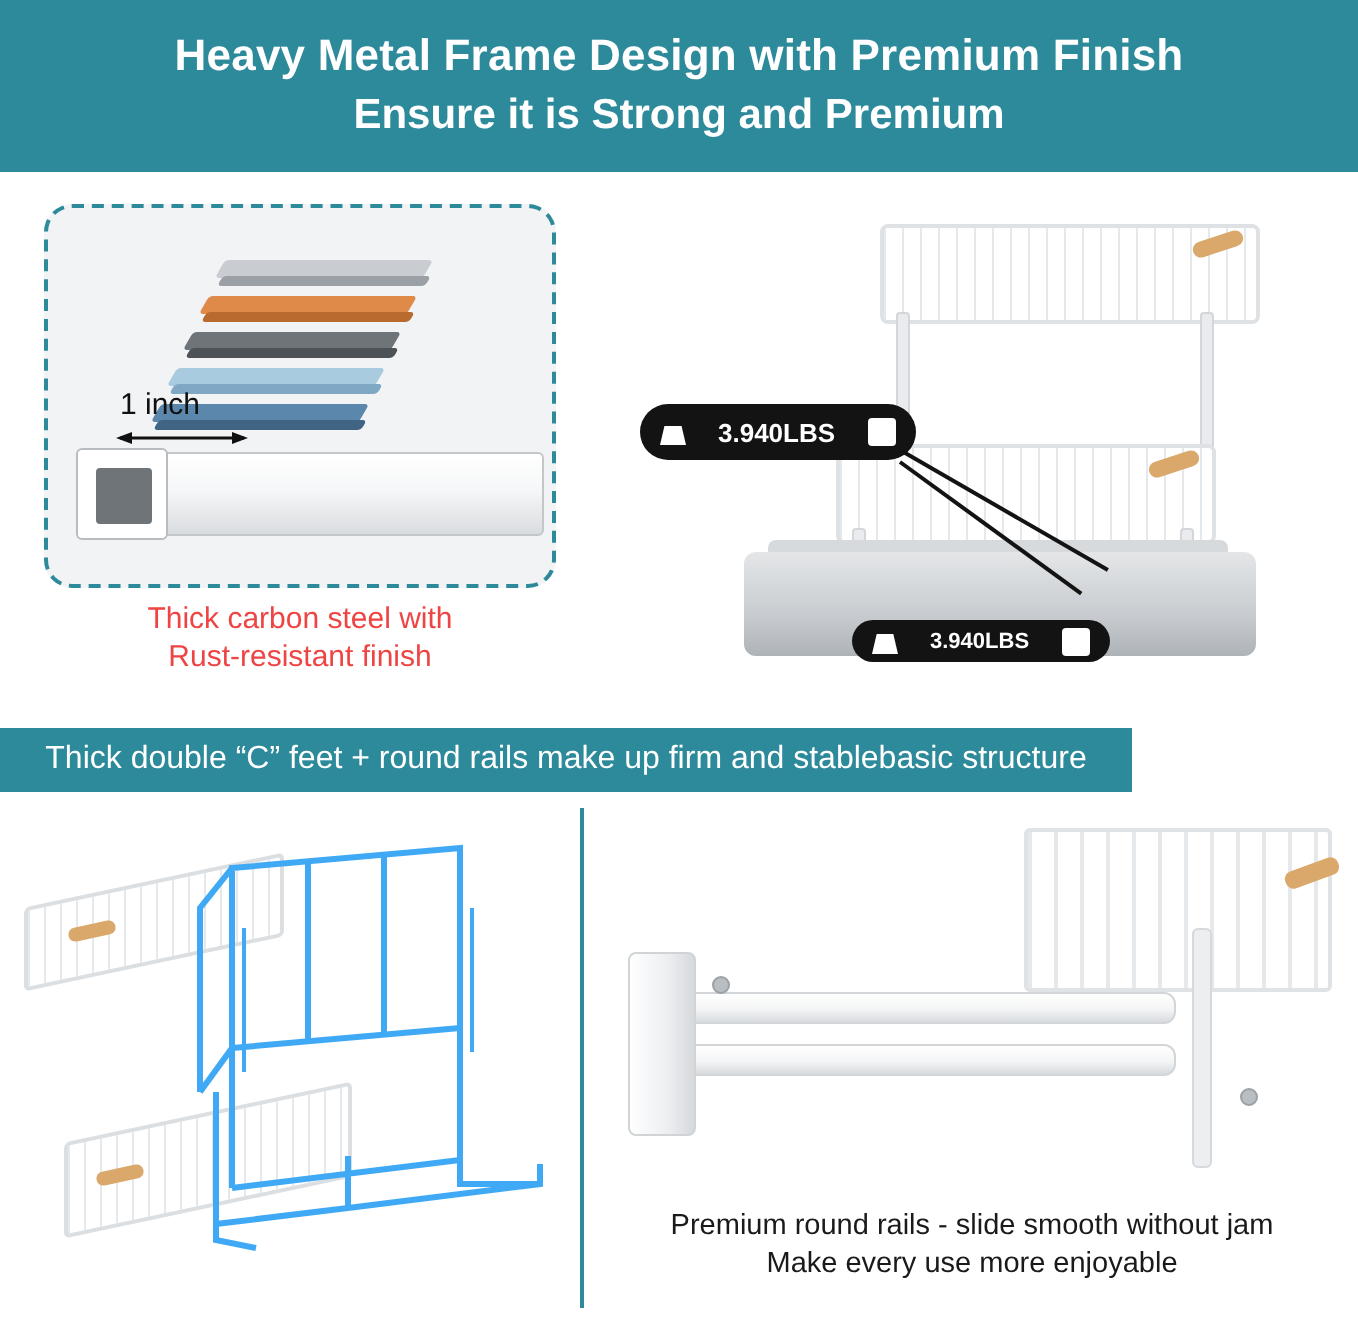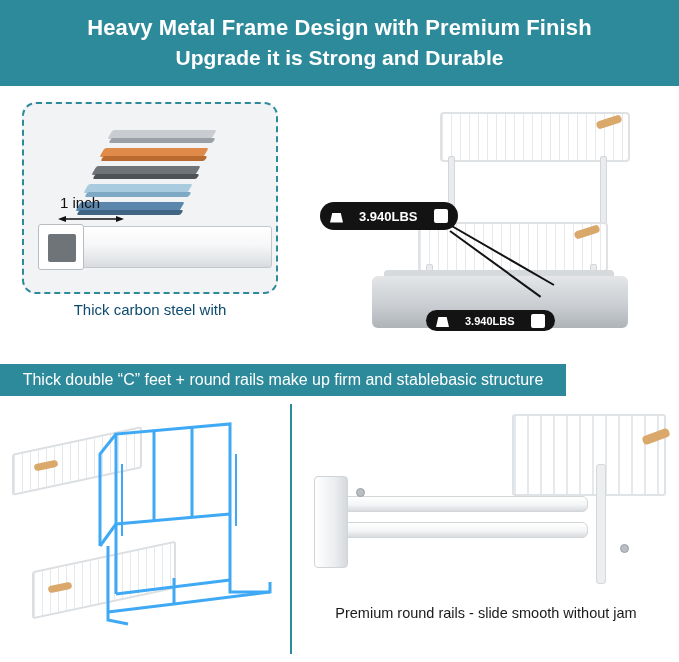--- a/index.html
+++ b/index.html
@@ -123,21 +123,21 @@
     position: absolute;
     left: 34px; top: 111px;
     width: 66px; height: 8px;
   }
 
   .callout-caption {
     position: absolute;
     left: 22px; top: 214px;
     width: 256px;
     text-align: center;
-    color: #0c4a6e;
+    color: #ef4444;
     font-size: 15px;
     line-height: 19px;
   }
 
   
   .product-photo {
     position: absolute;
     left: 300px; top: 8px;
     width: 372px; height: 262px;
     background: #ffffff;
@@ -353,21 +353,21 @@
     line-height: 19px;
   }
 </style>
 </head>
 <body>
 
 <div class="page">
 
   <div class="header">
     <div class="header-line1">Heavy Metal Frame Design with Premium Finish</div>
-    <div class="header-line2">Upgrade it  is Strong and Durable</div>
+    <div class="header-line2">Ensure it  is Strong and Premium</div>
   </div>
 
   <div class="mid-band">
 
     <div class="callout-box">
       <div class="plate p1"></div>
       <div class="plate p1b"></div>
       <div class="plate p2"></div>
       <div class="plate p2b"></div>
       <div class="plate p3"></div>
@@ -385,20 +385,21 @@
       <div class="inch-label">1 inch</div>
       <svg class="inch-arrow" viewBox="0 0 66 8">
         <line x1="2" y1="4" x2="64" y2="4" stroke="#111111" stroke-width="1.4"></line>
         <polygon points="0,4 8,1 8,7" fill="#111111"></polygon>
         <polygon points="66,4 58,1 58,7" fill="#111111"></polygon>
       </svg>
     </div>
 
     <div class="callout-caption">
       <div>Thick carbon steel with</div>
+      <div>Rust-resistant finish</div>
     </div>
 
     <div class="product-photo">
       <div class="basket basket-top"></div>
       <div class="handle handle-1"></div>
       <div class="post post-a"></div>
       <div class="post post-b"></div>
       <div class="basket basket-bot"></div>
       <div class="handle handle-2"></div>
       <div class="post post-c"></div>
@@ -470,15 +471,16 @@
       <div class="rail rail-a"></div>
       <div class="rail rail-b"></div>
       <div class="bracket"></div>
       <div class="screw screw-1"></div>
       <div class="screw screw-2"></div>
       <div class="br-post"></div>
     </div>
 
     <div class="br-caption">
       <div>Premium round rails - slide smooth without jam</div>
+      <div>Make every use more enjoyable</div>
     </div>
   </div>
 </div>
 
 </body></html>

